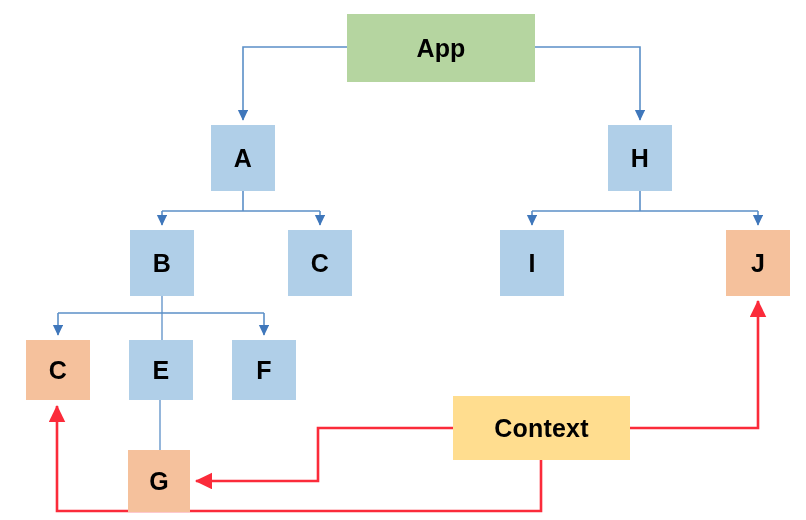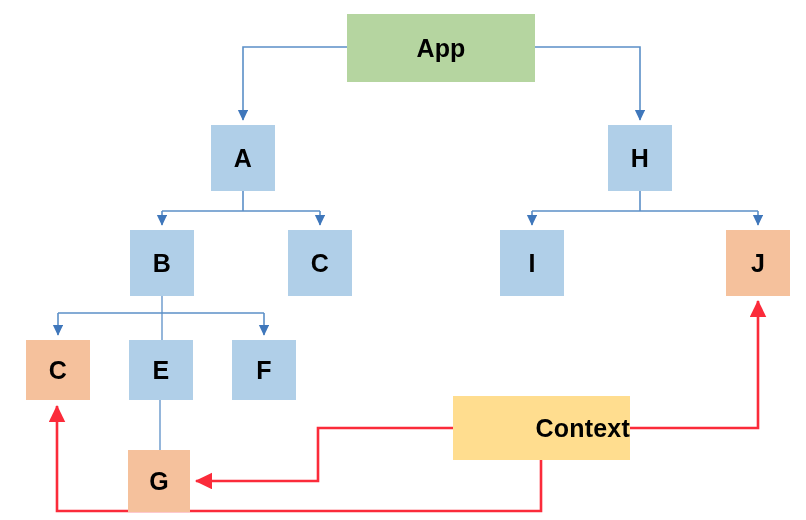--- a/index.html
+++ b/index.html
@@ -136,17 +136,17 @@
   </div>
 
   <div class="node type-module" style="left:232px; top:340px; width:64px; height:60px;">
     <span class="node-label">F</span>
   </div>
 
   <div class="node type-consumer" style="left:128px; top:450px; width:62px; height:62px;">
     <span class="node-label">G</span>
   </div>
 
-  <div class="node type-provider" style="left:453px; top:396px; width:177px; height:64px;justify-content:flex-end;">
+  <div class="node type-provider" style="left:453px; top:396px; width:177px; height:64px;">
     <span class="node-label">Context</span>
   </div>
 
 </div>
 
 </body></html>

